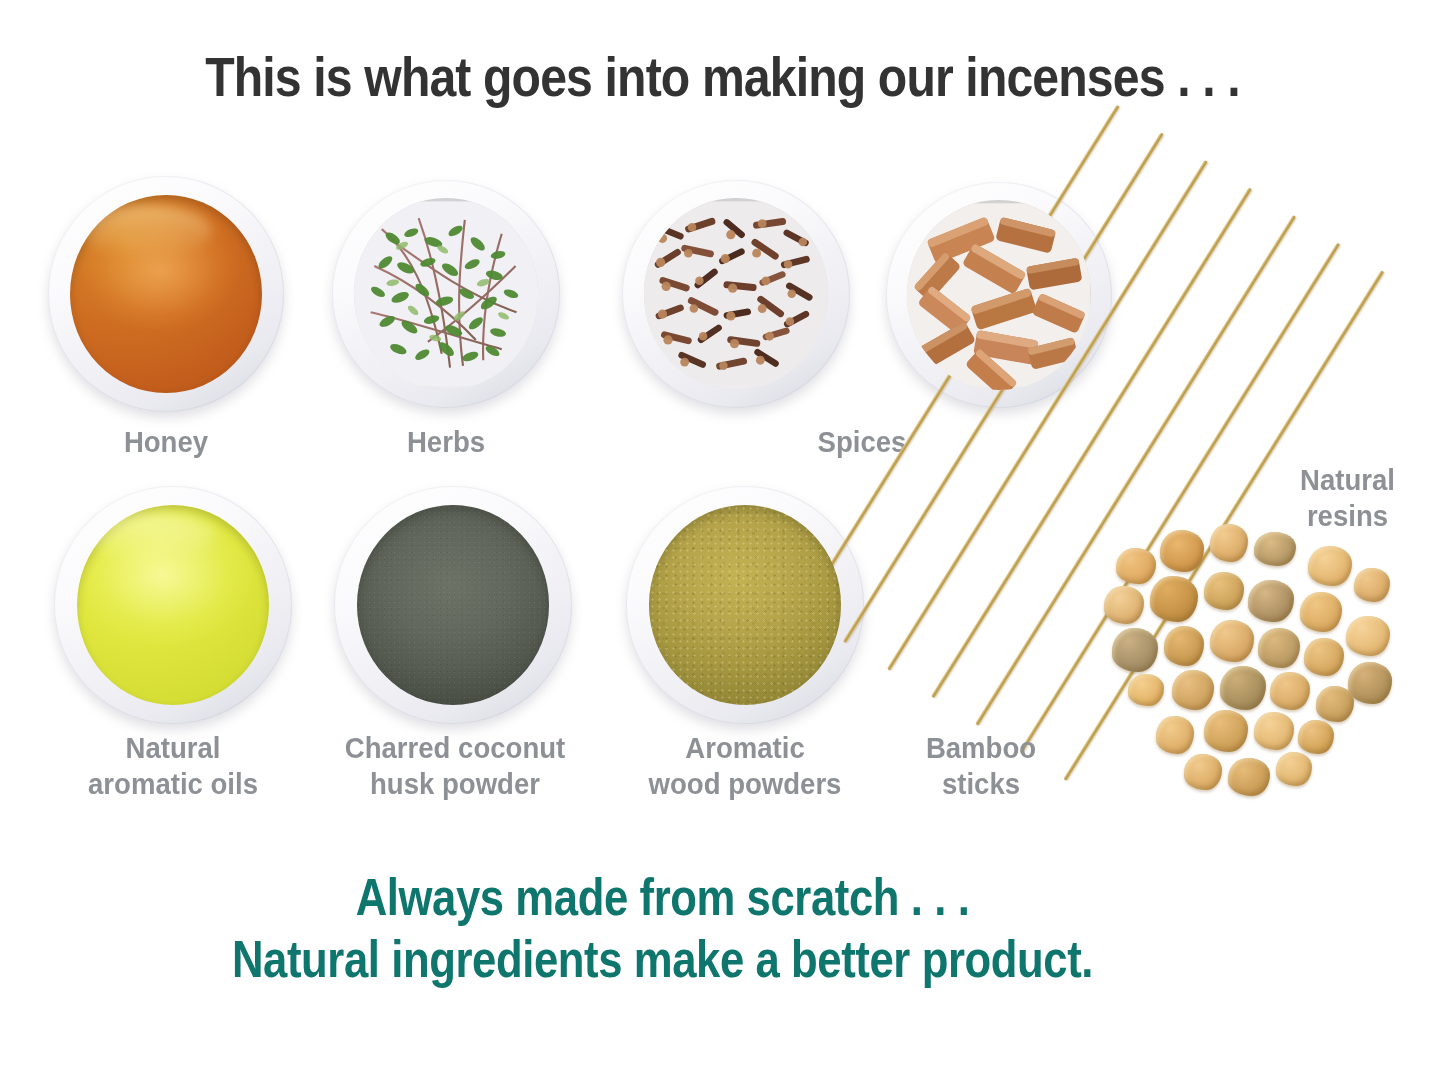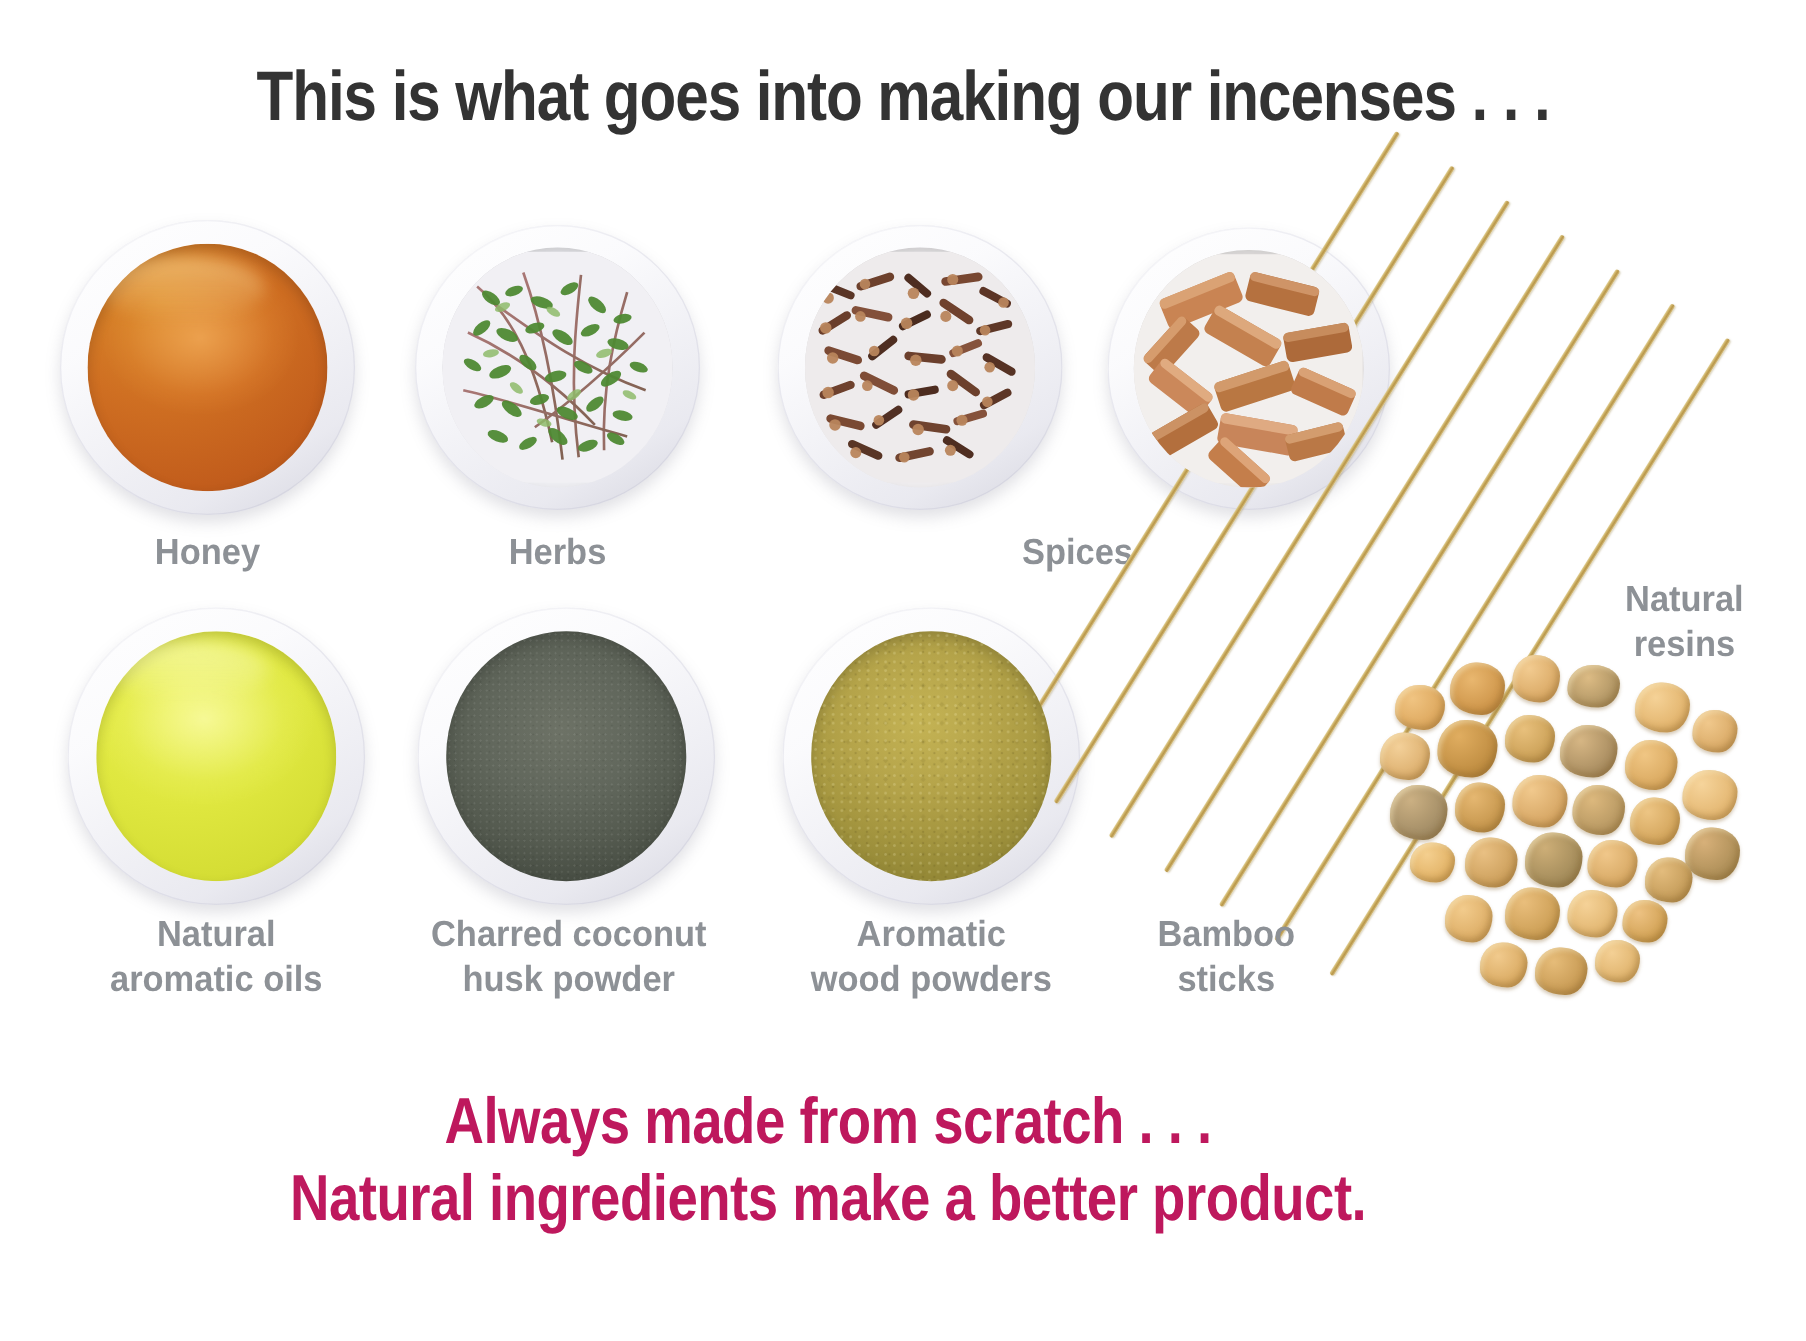--- a/index.html
+++ b/index.html
@@ -19,21 +19,21 @@
     font-size:56px;
     letter-spacing:-1px;
     color:#333333;
     transform:scaleX(0.86);
     white-space:nowrap;
   }
 
   
   .footer{
     position:absolute;left:0;top:866px;width:1325px;
-    text-align:center;color:#be185d;
+    text-align:center;color:#0f766e;
     font-weight:bold;letter-spacing:-0.5px;
   }
   .footer-line{
     font-size:52px;line-height:62px;
     transform:scaleX(0.84);white-space:nowrap;
   }
 
   
   .bowl{
     position:absolute;

